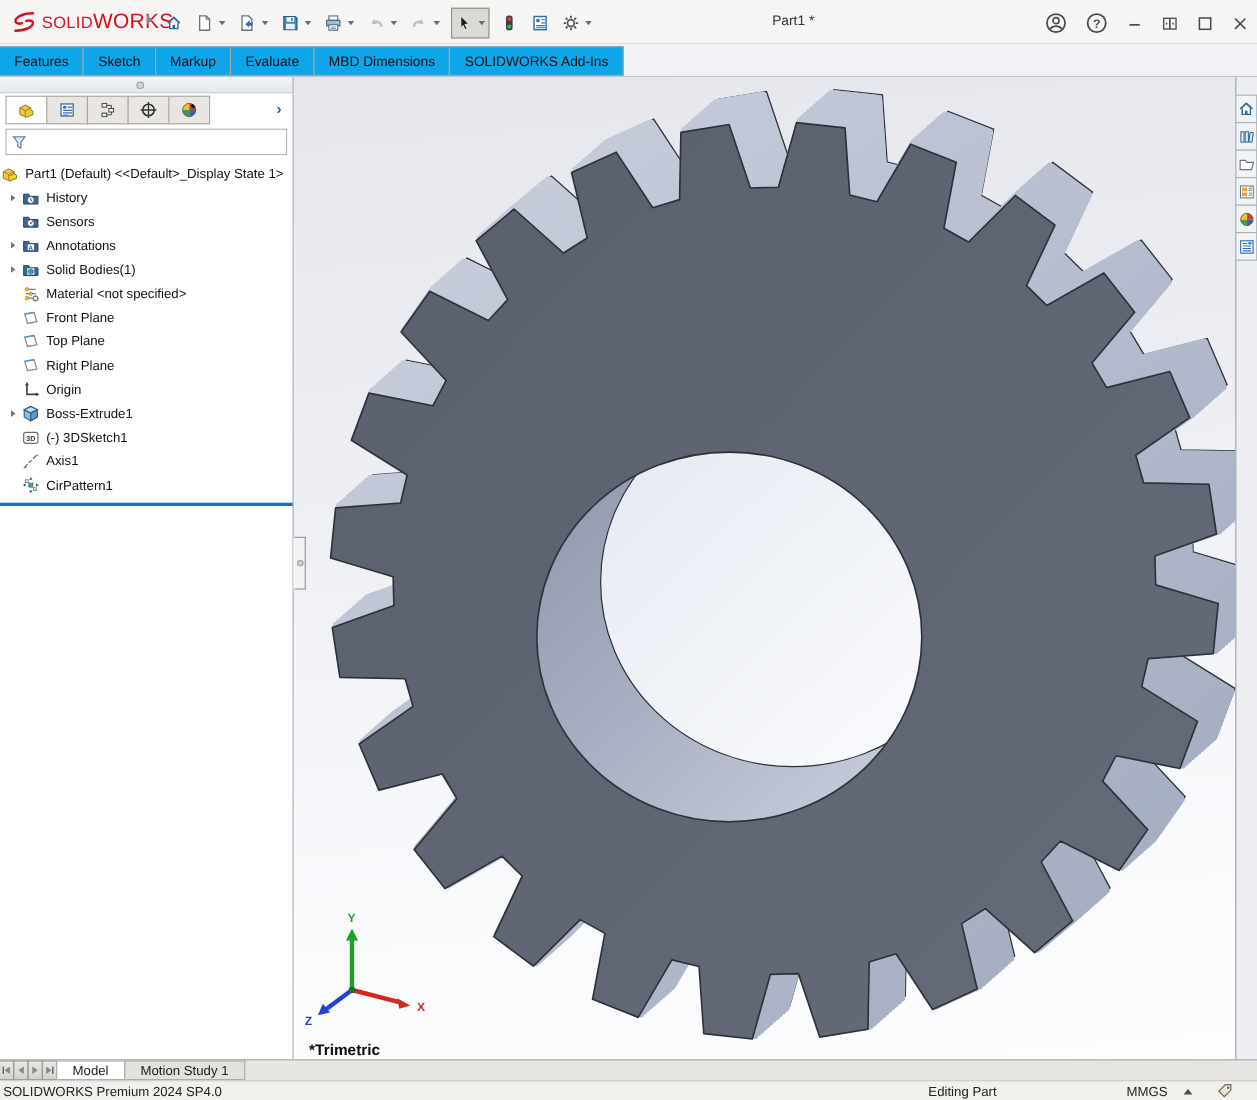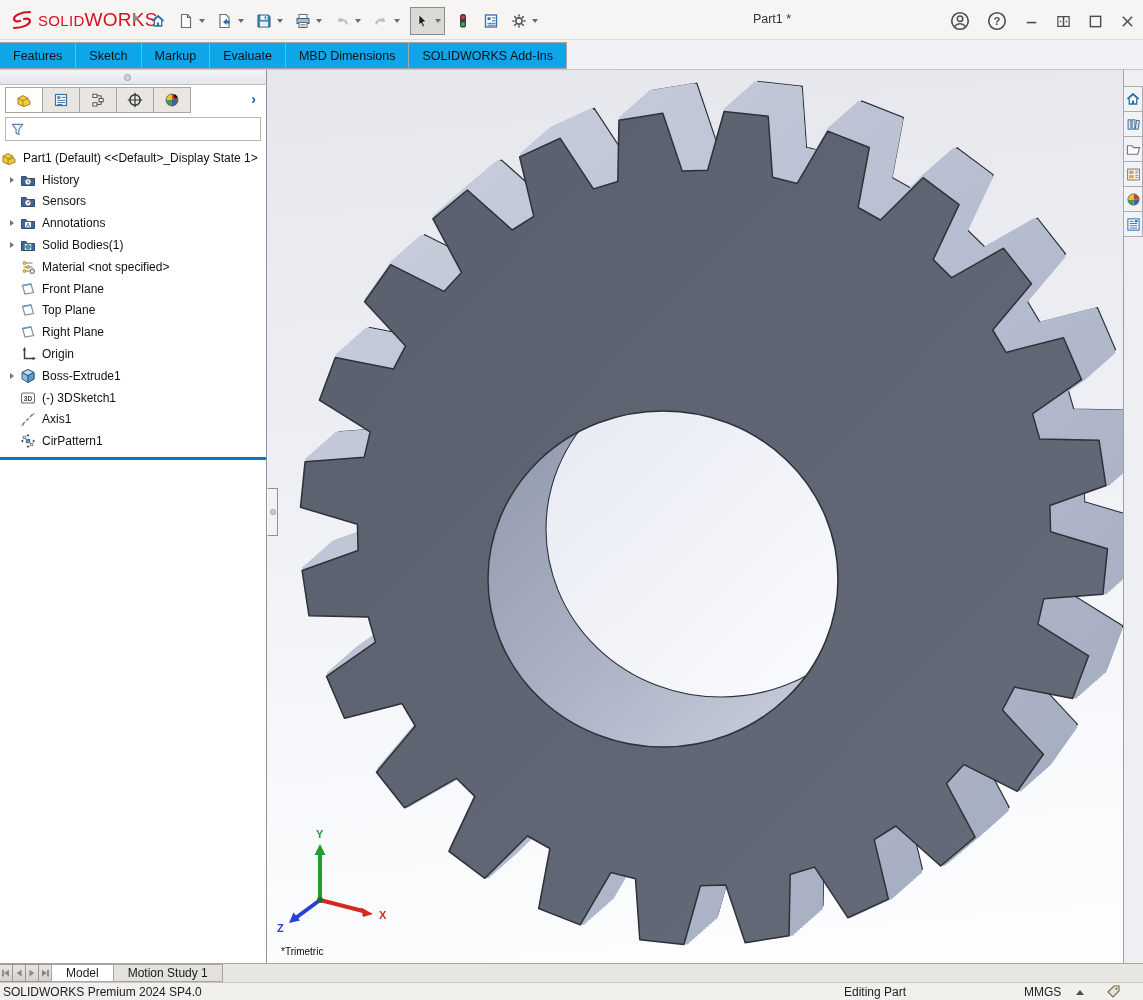--- a/index.html
+++ b/index.html
@@ -10,21 +10,21 @@
 #titlebar{position:absolute;left:0;top:0;width:1143px;height:40px;background:#f7f5f3;border-bottom:1px solid #e0deda}
 #logo{position:absolute;left:10px;top:9px;display:flex;align-items:center;gap:4px}
 #logo .lg-bold{color:#d6101f;font-weight:normal;font-size:15px;letter-spacing:.3px}
 #logo .lg-light{color:#d6101f;font-size:19px;letter-spacing:.3px}
 #logo-flyout{position:absolute;left:132px;top:12px}
 #main-toolbar{position:absolute;left:148px;top:7px;display:flex;align-items:center;gap:8px}
 .tbtn{height:26px;display:flex;align-items:center;justify-content:center;gap:2px;padding:0 2px}
 .caret{width:0;height:0;border-left:3.5px solid transparent;border-right:3.5px solid transparent;border-top:4px solid #6a6d70;margin-left:3px}
 .up-caret{width:0;height:0;border-left:4px solid transparent;border-right:4px solid transparent;border-bottom:5px solid #4a4d50}
 #select-box{height:28px;background:#dbd9d6;border:1px solid #8e8c89;display:flex;align-items:center;padding:0 3px;gap:2px}
-#win-title{position:absolute;left:702px;top:12px;width:140px;text-align:center;font-size:12.5px;color:#333}
+#win-title{position:absolute;left:702px;top:12px;width:140px;text-align:left;font-size:12.5px;color:#333}
 #title-controls{position:absolute;right:6px;top:8px;display:flex;align-items:center;gap:13px}
 
 #tabrow{position:absolute;left:0;top:40px;width:1143px;height:30px;background:#f0f2f5;border-bottom:1px solid #c2c6cb}
 #menu-tabs{position:absolute;left:0;top:2px;display:flex}
 .mtab{height:27px;padding:0 13px;display:flex;align-items:center;background:#0ea5e9;border:1px solid #a9a6a2;margin-left:-1px;font-size:12.5px;color:#111;white-space:nowrap}
 #headsup{position:absolute;left:542px;top:45px;display:flex;align-items:center;gap:6px}
 .hbtn{height:24px;display:flex;align-items:center;padding:0 1px}
 #doc-controls{position:absolute;left:1014px;top:49px;display:flex;align-items:center;gap:9px}
 
 #ribstrip{position:absolute;left:0;top:70px;width:267px;height:15px;background:linear-gradient(#f3f4f6,#e4e7ea);border-bottom:1px solid #b9bdc2;border-right:1px solid #8f9399}
@@ -44,21 +44,21 @@
 .trow .ticon{width:18px;height:16px;margin-right:5px;display:flex;align-items:center;justify-content:center}
 .trow .tlabel{font-size:12px;color:#111}
 .trow.root{padding-left:0}
 #rollback{height:3px;background:#1173c4;margin-top:5px}
 #splitter{position:absolute;left:267px;top:488px;width:11px;height:48px;background:#f2f2f2;border:1px solid #8f9399;border-left:1px solid #fff;z-index:5}
 #splitter .grip{position:absolute;left:2px;top:20px;width:6px;height:6px;border-radius:50%;background:#cfd2d6;border:1px solid #9a9ea3}
 
 #viewport{position:absolute;left:267px;top:70px;width:856px;height:893px;background:linear-gradient(175deg,#e5e7ed 0%,#edeff4 40%,#f9fafc 80%,#fdfdfe 100%)}
 #gearsvg{position:absolute;left:0;top:0}
 #triadsvg{position:absolute;left:0px;top:740px}
-#vplabel{position:absolute;left:14px;top:876px;font-weight:normal;font-size:10px;color:#0a0a0a}
+#vplabel{position:absolute;left:14px;top:876px;font-weight:bold;font-size:14px;color:#0a0a0a}
 
 #taskpane{position:absolute;left:1123px;top:70px;width:20px;height:893px;background:#edeff3;border-left:1px solid #9aa0a6;padding-top:17px}
 .tpbtn{width:20px;height:26px;border:1px solid #a9adb2;margin-top:-1px;margin-left:-1px;background:#f2f3f5;display:flex;align-items:center;justify-content:center}
 
 #motionbar{position:absolute;left:0;top:963px;width:1143px;height:19px;background:#e8e6e3;border-top:1px solid #a9a6a2;display:flex;align-items:stretch}
 .navbtn{width:14px;border:1px solid #9a9793;margin-left:-1px;background:linear-gradient(#e9e7e4,#d4d2cf);display:flex;align-items:center;justify-content:center}
 .btab{padding:0 14px;display:flex;align-items:center;border:1px solid #a9a6a2;margin-left:-1px;background:#e3e1de;font-size:12px}
 .btab.active{background:#fff;font-weight:normal}
 #statusbar{position:absolute;left:0;top:982px;width:1143px;height:18px;background:#f2f0ed;border-top:1px solid #c9c7c4;font-size:12px;color:#222}
 #status-left{position:absolute;left:3px;top:2px}

